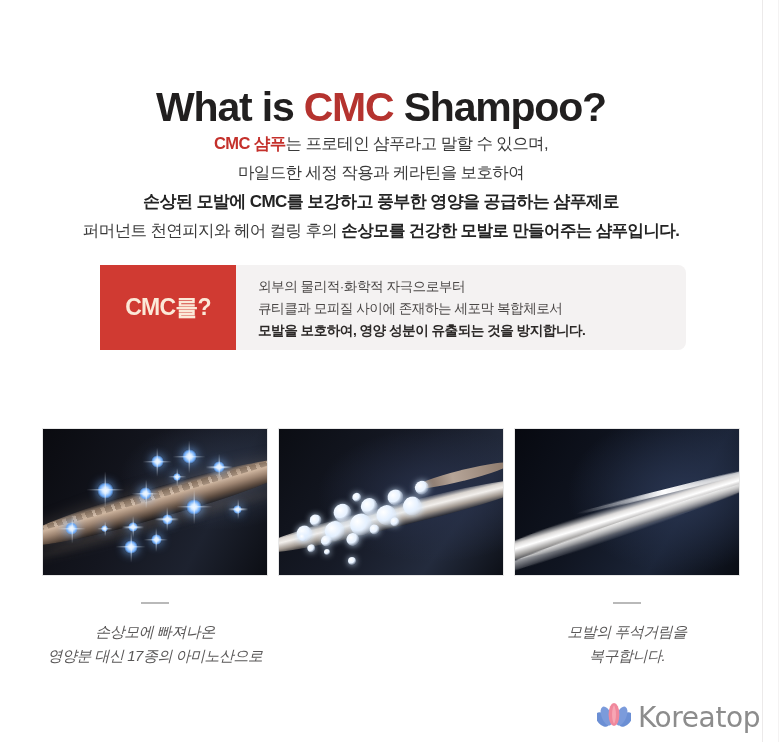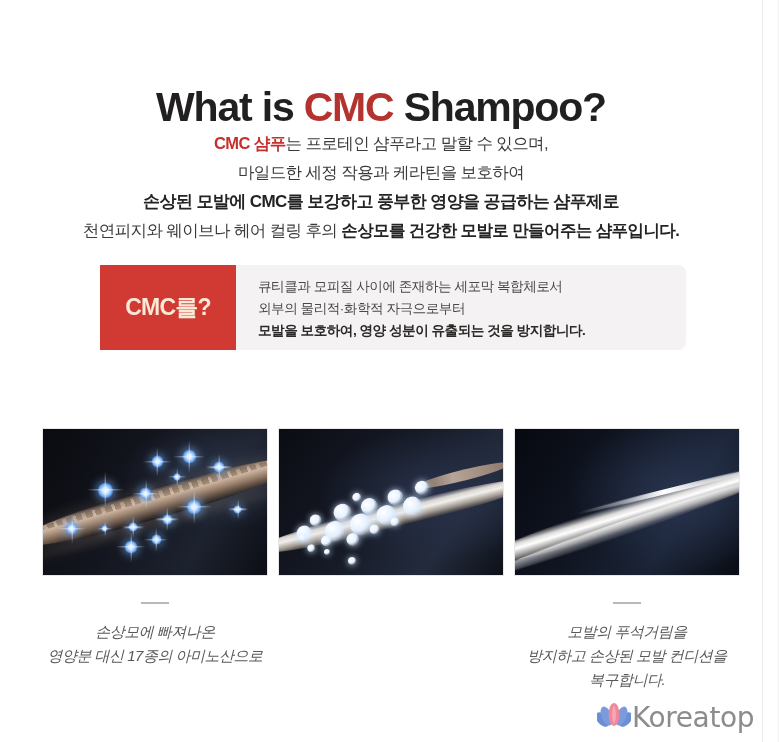--- a/index.html
+++ b/index.html
@@ -331,21 +331,21 @@
     white-space: nowrap;
   }
 
   
   .watermark {
     position: absolute;
     left: 597px;
     top: 700px;
     display: flex;
     align-items: center;
-    gap: 1px;
+    gap: 7px;
   }
   .watermark-text {
     font-size: 28px;
     color: #8c8c8c;
     letter-spacing: -0.4px;
     font-family: "DejaVu Sans", sans-serif;
   }
 </style>
 </head>
 <body>
@@ -356,31 +356,31 @@
     <span>What is </span><span class="accent">CMC</span><span> Shampoo?</span>
   </h1>
 
   <div class="intro">
     <span class="line">
       <span class="red">CMC 샴푸</span><span>는 프로테인 샴푸라고 말할 수 있으며,</span>
     </span>
     <span class="line">마일드한 세정 작용과 케라틴을 보호하여</span>
     <span class="line line-strong">손상된 모발에 CMC를 보강하고 풍부한 영양을 공급하는 샴푸제로</span>
     <span class="line">
-      <span>천연피지와 웨이브나 헤어 컬링 후의 </span><span class="b">손상모를 건강한 모발로 만들어주는 샴푸입니다.</span>
+      <span>퍼머넌트 천연피지와 헤어 컬링 후의 </span><span class="b">손상모를 건강한 모발로 만들어주는 샴푸입니다.</span>
     </span>
   </div>
 
   <div class="cmc-banner">
     <div class="cmc-badge">
       <span class="cmc-badge-label">CMC를?</span>
     </div>
     <div class="cmc-desc">
+      <span class="d-line">외부의 물리적·화학적 자극으로부터</span>
       <span class="d-line">큐티클과 모피질 사이에 존재하는 세포막 복합체로서</span>
-      <span class="d-line">외부의 물리적·화학적 자극으로부터</span>
       <span class="d-line bold">모발을 보호하여, 영양 성분이 유출되는 것을 방지합니다.</span>
     </div>
   </div>
 
   <div class="features">
 
     <div class="feature">
       <div class="feature-figure fig-damaged">
         <div class="strand-shadow"></div>
         <div class="strand"></div>
@@ -439,21 +439,20 @@
     <div class="feature">
       <div class="feature-figure fig-healthy">
         <div class="sheen-a"></div>
         <div class="sheen-b"></div>
         <div class="sheen-c"></div>
       </div>
       <div class="caption">
         <div class="cap-rule"></div>
         <div class="cap-text">
           <span class="c-line">모발의 푸석거림을</span>
-          <span class="c-line">방지하고 손상된 모발 컨디션을</span>
           <span class="c-line">복구합니다.</span>
         </div>
       </div>
     </div>
 
   </div>
 
   <div class="watermark">
     <span>
       <svg width="34" height="30" viewBox="0 0 34 30" aria-hidden="true">

